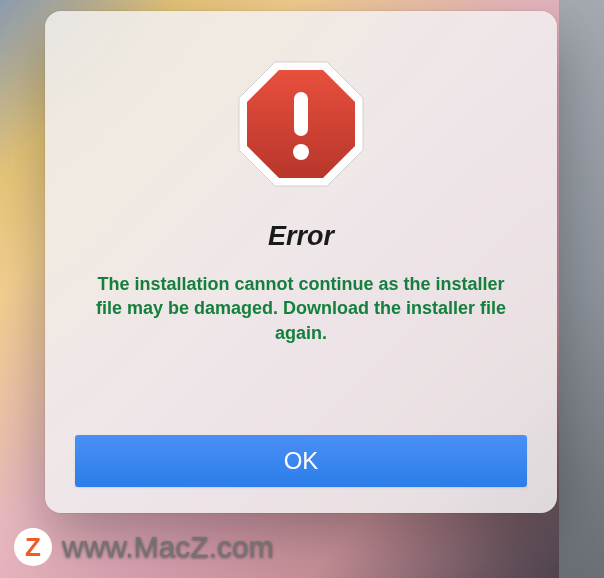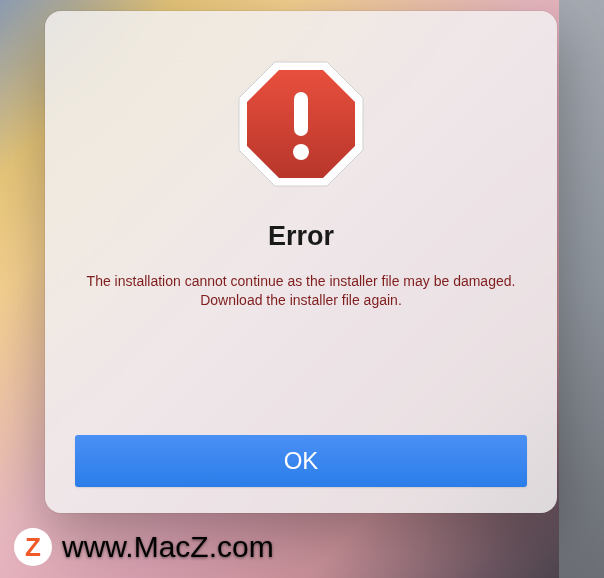--- a/index.html
+++ b/index.html
@@ -54,25 +54,26 @@
       justify-content: center;
       margin-top: 8px;
       margin-bottom: 22px;
     }
     .dialog-title {
       font-size: 27px;
       font-weight: 700;
       color: #1a1a1a;
       text-align: center;
       margin-bottom: 20px;
+      font-style: italic;
     }
     .dialog-message {
-      font-size: 14px;
-      font-weight: 400;
-      color: #7f1d1d;
+      font-size: 18px;
+      font-weight: 700;
+      color: #15803d;
       text-align: center;
       line-height: 1.35;
       padding: 0 8px;
       flex: 1;
     }
     .ok-button {
       width: 100%;
       height: 52px;
       background: linear-gradient(180deg, #4A90F5 0%, #2B7DE9 100%);
       border: none;
@@ -99,21 +100,21 @@
       background: #fff;
       display: flex;
       align-items: center;
       justify-content: center;
       font-weight: 700;
       font-size: 26px;
       color: #F05A28;
       font-family: Arial, sans-serif;
     }
     .watermark-text {
-      color: #000000;
+      color: #737373;
       font-size: 30px;
       font-weight: 400;
       text-shadow: 0 1px 3px rgba(0,0,0,0.5);
       text-align: center;
     }
   </style>
 </head>
 <body>
 
 <div class="bg-overlay"></div>

